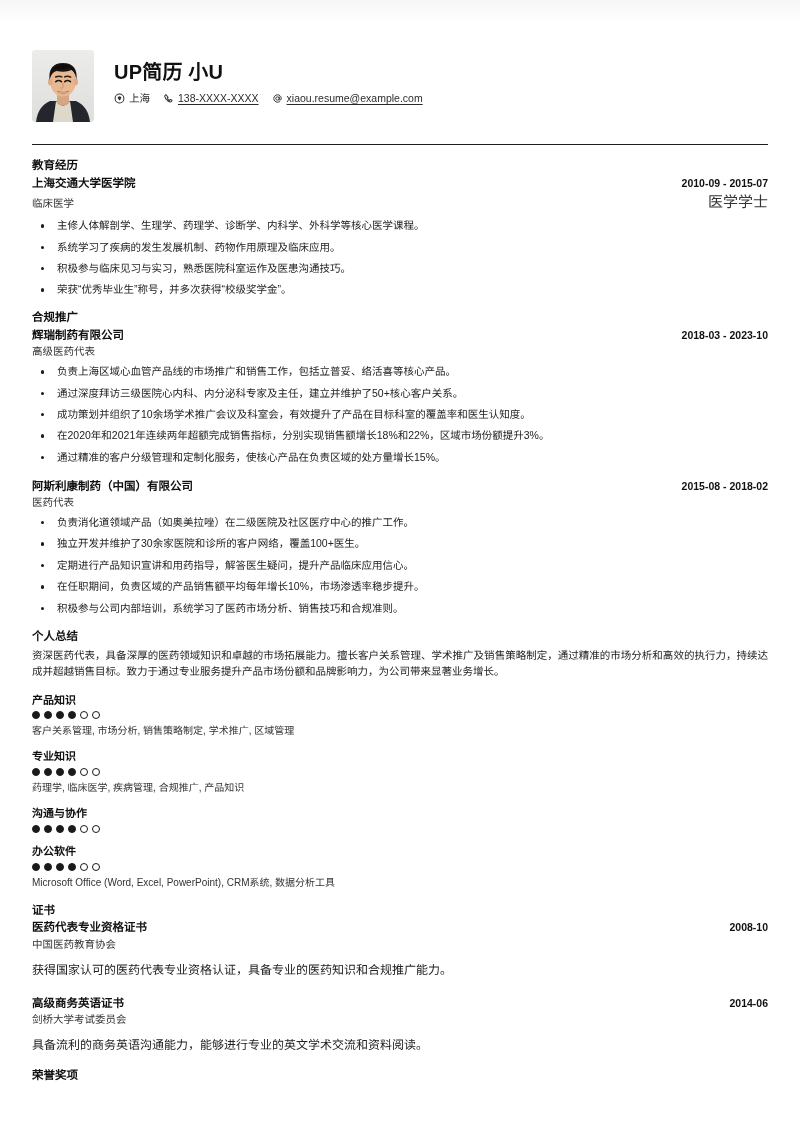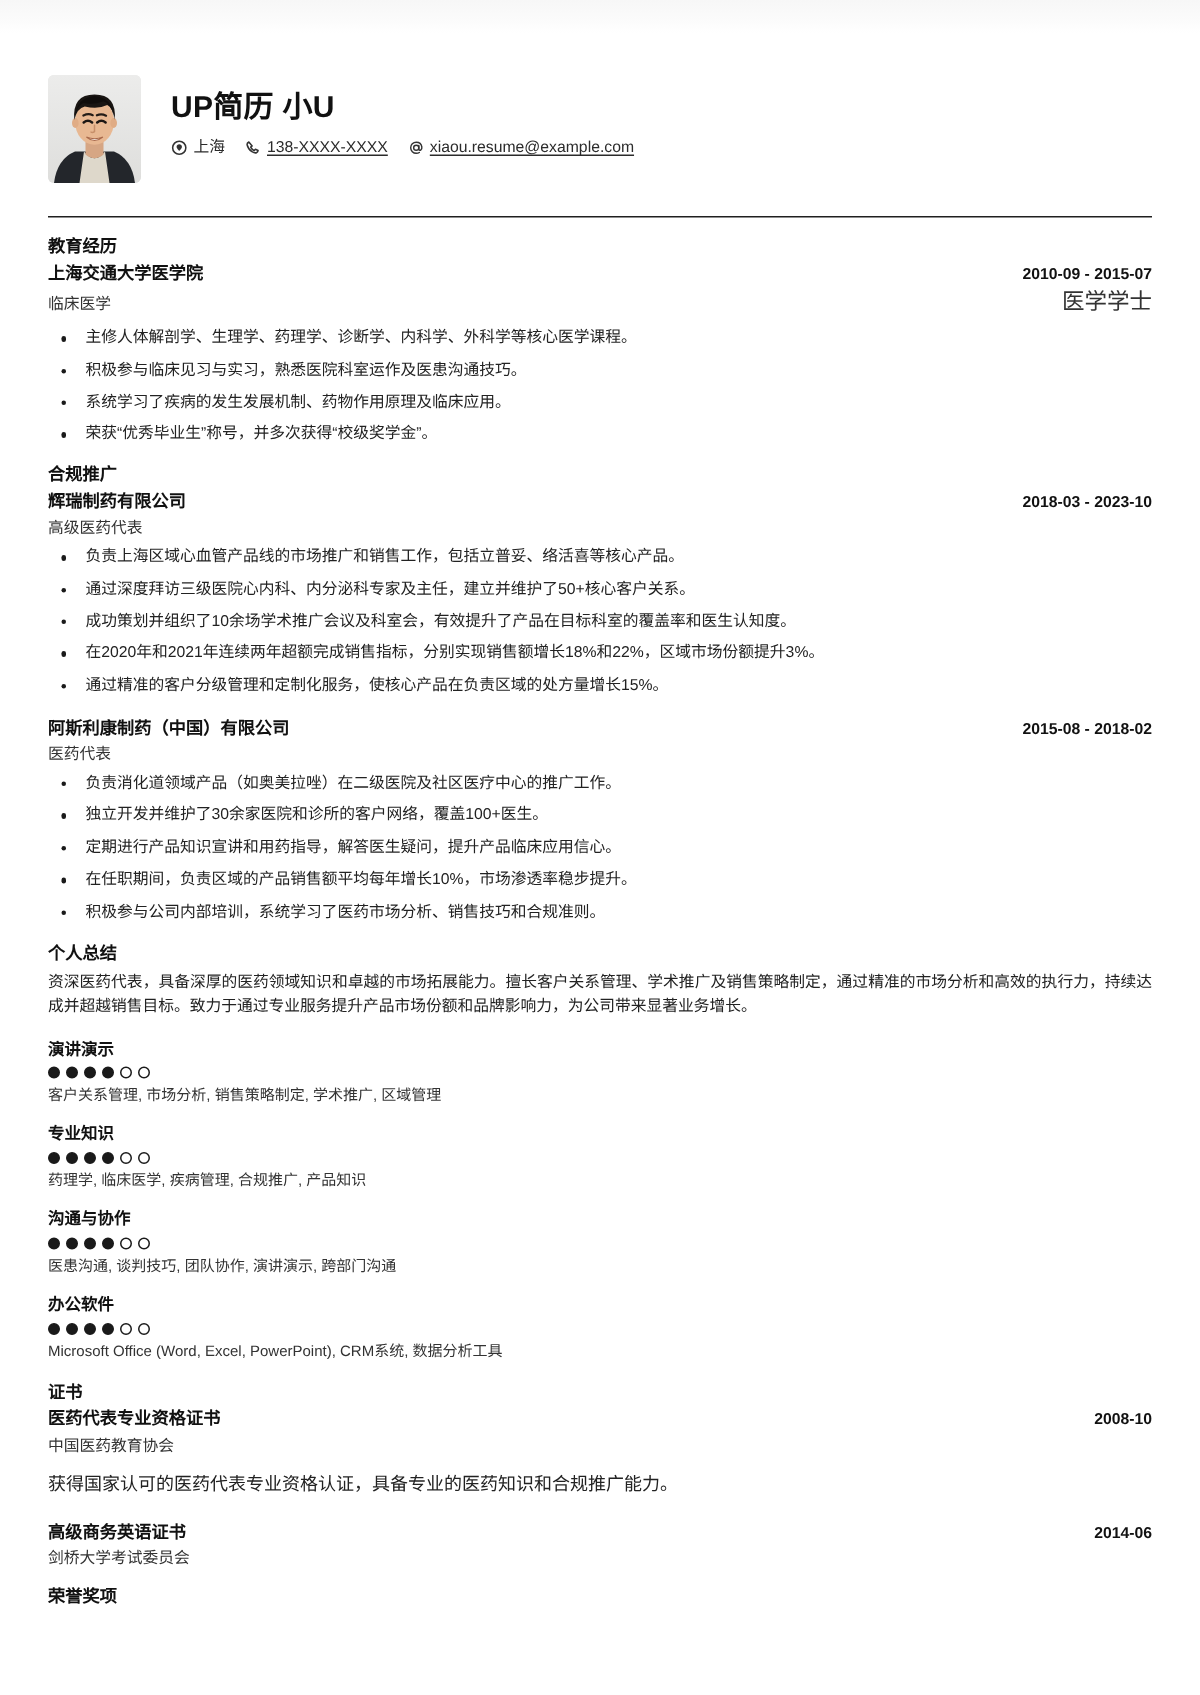--- a/index.html
+++ b/index.html
@@ -288,22 +288,22 @@
       <div class="entry-row">
         <span class="org">上海交通大学医学院</span>
         <span class="date">2010-09 - 2015-07</span>
       </div>
       <div class="entry-row">
         <span class="role">临床医学</span>
         <span class="meta-right">医学学士</span>
       </div>
       <ul class="bullets">
         <li><span>主修人体解剖学、生理学、药理学、诊断学、内科学、外科学等核心医学课程。</span></li>
+        <li><span>系统学习了疾病的发生发展机制、药物作用原理及临床应用。</span></li>
         <li><span>积极参与临床见习与实习，熟悉医院科室运作及医患沟通技巧。</span></li>
-        <li><span>系统学习了疾病的发生发展机制、药物作用原理及临床应用。</span></li>
         <li><span>荣获“优秀毕业生”称号，并多次获得“校级奖学金”。</span></li>
       </ul>
     </div>
   </div>
 
   <div class="section">
     <div class="section-title">合规推广</div>
 
     <div class="entry">
       <div class="entry-row">
@@ -337,21 +337,21 @@
   </div>
 
   <div class="section">
     <div class="section-title">个人总结</div>
     <div class="summary-text">资深医药代表，具备深厚的医药领域知识和卓越的市场拓展能力。擅长客户关系管理、学术推广及销售策略制定，通过精准的市场分析和高效的执行力，持续达成并超越销售目标。致力于通过专业服务提升产品市场份额和品牌影响力，为公司带来显著业务增长。</div>
   </div>
 
   <div class="section">
 
     <div class="skill-group">
-      <div class="skill-name">演讲演示</div>
+      <div class="skill-name">产品知识</div>
       <div class="dots">
           <span class="dot on"></span>
           <span class="dot on"></span>
           <span class="dot on"></span>
           <span class="dot on"></span>
           <span class="dot"></span>
           <span class="dot"></span>
         </div>
       <div class="skill-items">客户关系管理, 市场分析, 销售策略制定, 学术推广, 区域管理</div>
     </div>
@@ -372,21 +372,20 @@
     <div class="skill-group">
       <div class="skill-name">沟通与协作</div>
       <div class="dots">
           <span class="dot on"></span>
           <span class="dot on"></span>
           <span class="dot on"></span>
           <span class="dot on"></span>
           <span class="dot"></span>
           <span class="dot"></span>
         </div>
-      <div class="skill-items">医患沟通, 谈判技巧, 团队协作, 演讲演示, 跨部门沟通</div>
     </div>
 
     <div class="skill-group">
       <div class="skill-name">办公软件</div>
       <div class="dots">
           <span class="dot on"></span>
           <span class="dot on"></span>
           <span class="dot on"></span>
           <span class="dot on"></span>
           <span class="dot"></span>
@@ -407,20 +406,21 @@
       <div class="role">中国医药教育协会</div>
       <div class="cert-desc">获得国家认可的医药代表专业资格认证，具备专业的医药知识和合规推广能力。</div>
     </div>
 
     <div class="cert">
       <div class="entry-row">
         <span class="org">高级商务英语证书</span>
         <span class="date">2014-06</span>
       </div>
       <div class="role">剑桥大学考试委员会</div>
+      <div class="cert-desc">具备流利的商务英语沟通能力，能够进行专业的英文学术交流和资料阅读。</div>
     </div>
   </div>
 
   <div class="section">
     <div class="section-title">荣誉奖项</div>
   </div>
 
 </div>
 
 </body></html>

